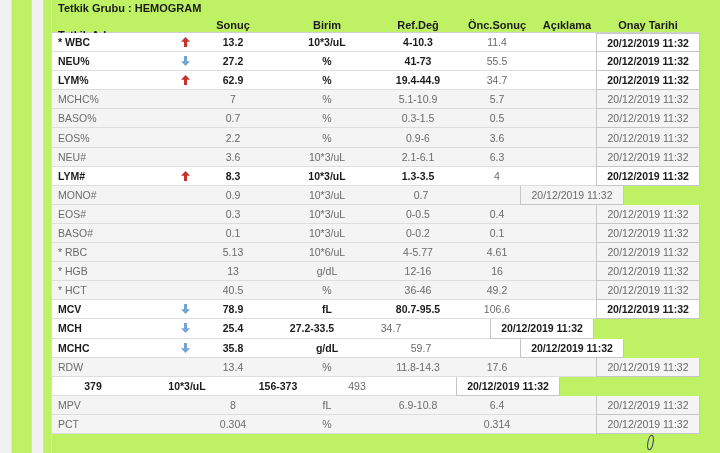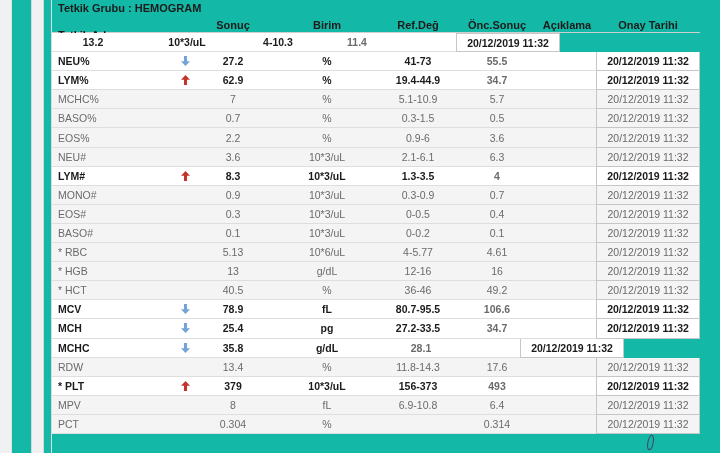--- a/index.html
+++ b/index.html
@@ -1,18 +1,18 @@
 <!DOCTYPE html>
 <html><head>
 <meta charset="utf-8">
 <style>
   * { margin:0; padding:0; box-sizing:border-box; }
   html,body { width:720px; height:453px; background:#ffffff; overflow:hidden;
               font-family:"Liberation Sans", sans-serif; }
-  .stage { position:relative; width:720px; height:453px; background:#14b8a6; }
+  .stage { position:relative; width:720px; height:453px; background:#bef264; }
 
   
   .left-edge { position:absolute; left:0; top:0; width:12px; height:453px;
                background:#f0f2f1; border-right:1px solid #e2e4e3; }
   .v-scrollbar { position:absolute; left:31px; top:0; width:13px; height:453px;
                  background:#f1f1f1; border-left:1px solid #d8d8d8; border-right:1px solid #d8d8d8; }
 
   
   .content { position:absolute; left:51px; top:0; width:649px; height:453px;
              border-left:1px solid #dcdcdc; }
@@ -39,21 +39,21 @@
   .row .c-ref { width:76px; }
   .row .c-prev { width:82px; }
   .row .c-note { width:58px; }
   .row .c-date { width:104px; background:#f4f4f4;
                  border:1px solid #c6c6c6; border-top:none; }
   .row:first-child .c-date { border-top:1px solid #c6c6c6; }
 
   .row.hl { color:#1b1b1b; font-weight:700; }
   .row.hl .cell { background:#ffffff; }
   .row.hl .c-date { background:#ffffff; color:#1b1b1b; }
-  .row.hl .c-prev { color:#6a6a6a; font-weight:700; }
+  .row.hl .c-prev { color:#6a6a6a; font-weight:400; }
 
   .arrow { display:inline-flex; align-items:center; }
   .arrow.none { visibility:hidden; }
   .arrow svg { display:block; }
   .arrow.down svg { transform:rotate(180deg); }
 
   .pen-mark { position:absolute; left:644px; top:433px; }
 </style>
 </head>
 <body>
@@ -72,20 +72,28 @@
       <div class="hc w-result">Sonuç</div>
       <div class="hc w-unit">Birim</div>
       <div class="hc w-ref">Ref.Değ</div>
       <div class="hc w-prev">Önc.Sonuç</div>
       <div class="hc w-note">Açıklama</div>
       <div class="hc w-date">Onay Tarihi</div>
     </div>
 
     <div class="table-body">
         <div class="row hl">
+    <div class="cell name-cell">
+      <span class="name">* WBC</span>
+      <span class="arrow up" style="color: rgb(197, 52, 44);">
+        <svg width="9" height="10" viewBox="0 0 10 11">
+          <path d="M5 0 L10 5.2 L6.7 5.2 L6.7 11 L3.3 11 L3.3 5.2 L0 5.2 Z" fill="currentColor"></path>
+        </svg>
+      </span>
+    </div>
     <div class="cell c-result">13.2</div>
     <div class="cell c-unit">10*3/uL</div>
     <div class="cell c-ref">4-10.3</div>
     <div class="cell c-prev">11.4</div>
     <div class="cell c-note"></div>
     <div class="cell c-date">20/12/2019 11:32</div>
   </div>
         <div class="row hl">
     <div class="cell name-cell">
       <span class="name">NEU%</span>
@@ -202,21 +210,20 @@
     <div class="cell name-cell">
       <span class="name">MONO#</span>
       <span class="arrow none">
         <svg width="9" height="10" viewBox="0 0 10 11">
           <path d="M5 0 L10 5.2 L6.7 5.2 L6.7 11 L3.3 11 L3.3 5.2 L0 5.2 Z" fill="currentColor"></path>
         </svg>
       </span>
     </div>
     <div class="cell c-result">0.9</div>
     <div class="cell c-unit">10*3/uL</div>
-    <div class="cell c-ref">0.3-0.9</div>
     <div class="cell c-prev">0.7</div>
     <div class="cell c-note"></div>
     <div class="cell c-date">20/12/2019 11:32</div>
   </div>
         <div class="row">
     <div class="cell name-cell">
       <span class="name">EOS#</span>
       <span class="arrow none">
         <svg width="9" height="10" viewBox="0 0 10 11">
           <path d="M5 0 L10 5.2 L6.7 5.2 L6.7 11 L3.3 11 L3.3 5.2 L0 5.2 Z" fill="currentColor"></path>
@@ -313,66 +320,57 @@
         <div class="row hl">
     <div class="cell name-cell">
       <span class="name">MCH</span>
       <span class="arrow down" style="color: rgb(116, 163, 215);">
         <svg width="9" height="10" viewBox="0 0 10 11">
           <path d="M5 0 L10 5.2 L6.7 5.2 L6.7 11 L3.3 11 L3.3 5.2 L0 5.2 Z" fill="currentColor"></path>
         </svg>
       </span>
     </div>
     <div class="cell c-result">25.4</div>
-    <div class="cell c-unit">pg</div>
     <div class="cell c-ref">27.2-33.5</div>
     <div class="cell c-prev">34.7</div>
     <div class="cell c-note"></div>
     <div class="cell c-date">20/12/2019 11:32</div>
   </div>
         <div class="row hl">
     <div class="cell name-cell">
       <span class="name">MCHC</span>
       <span class="arrow down" style="color: rgb(116, 163, 215);">
         <svg width="9" height="10" viewBox="0 0 10 11">
           <path d="M5 0 L10 5.2 L6.7 5.2 L6.7 11 L3.3 11 L3.3 5.2 L0 5.2 Z" fill="currentColor"></path>
         </svg>
       </span>
     </div>
     <div class="cell c-result">35.8</div>
     <div class="cell c-unit">g/dL</div>
-    <div class="cell c-prev">28.1</div>
+    <div class="cell c-prev">59.7</div>
     <div class="cell c-note"></div>
     <div class="cell c-date">20/12/2019 11:32</div>
   </div>
         <div class="row">
     <div class="cell name-cell">
       <span class="name">RDW</span>
       <span class="arrow none">
         <svg width="9" height="10" viewBox="0 0 10 11">
           <path d="M5 0 L10 5.2 L6.7 5.2 L6.7 11 L3.3 11 L3.3 5.2 L0 5.2 Z" fill="currentColor"></path>
         </svg>
       </span>
     </div>
     <div class="cell c-result">13.4</div>
     <div class="cell c-unit">%</div>
     <div class="cell c-ref">11.8-14.3</div>
     <div class="cell c-prev">17.6</div>
     <div class="cell c-note"></div>
     <div class="cell c-date">20/12/2019 11:32</div>
   </div>
         <div class="row hl">
-    <div class="cell name-cell">
-      <span class="name">* PLT</span>
-      <span class="arrow up" style="color: rgb(197, 52, 44);">
-        <svg width="9" height="10" viewBox="0 0 10 11">
-          <path d="M5 0 L10 5.2 L6.7 5.2 L6.7 11 L3.3 11 L3.3 5.2 L0 5.2 Z" fill="currentColor"></path>
-        </svg>
-      </span>
-    </div>
     <div class="cell c-result">379</div>
     <div class="cell c-unit">10*3/uL</div>
     <div class="cell c-ref">156-373</div>
     <div class="cell c-prev">493</div>
     <div class="cell c-note"></div>
     <div class="cell c-date">20/12/2019 11:32</div>
   </div>
         <div class="row">
     <div class="cell name-cell">
       <span class="name">MPV</span>

